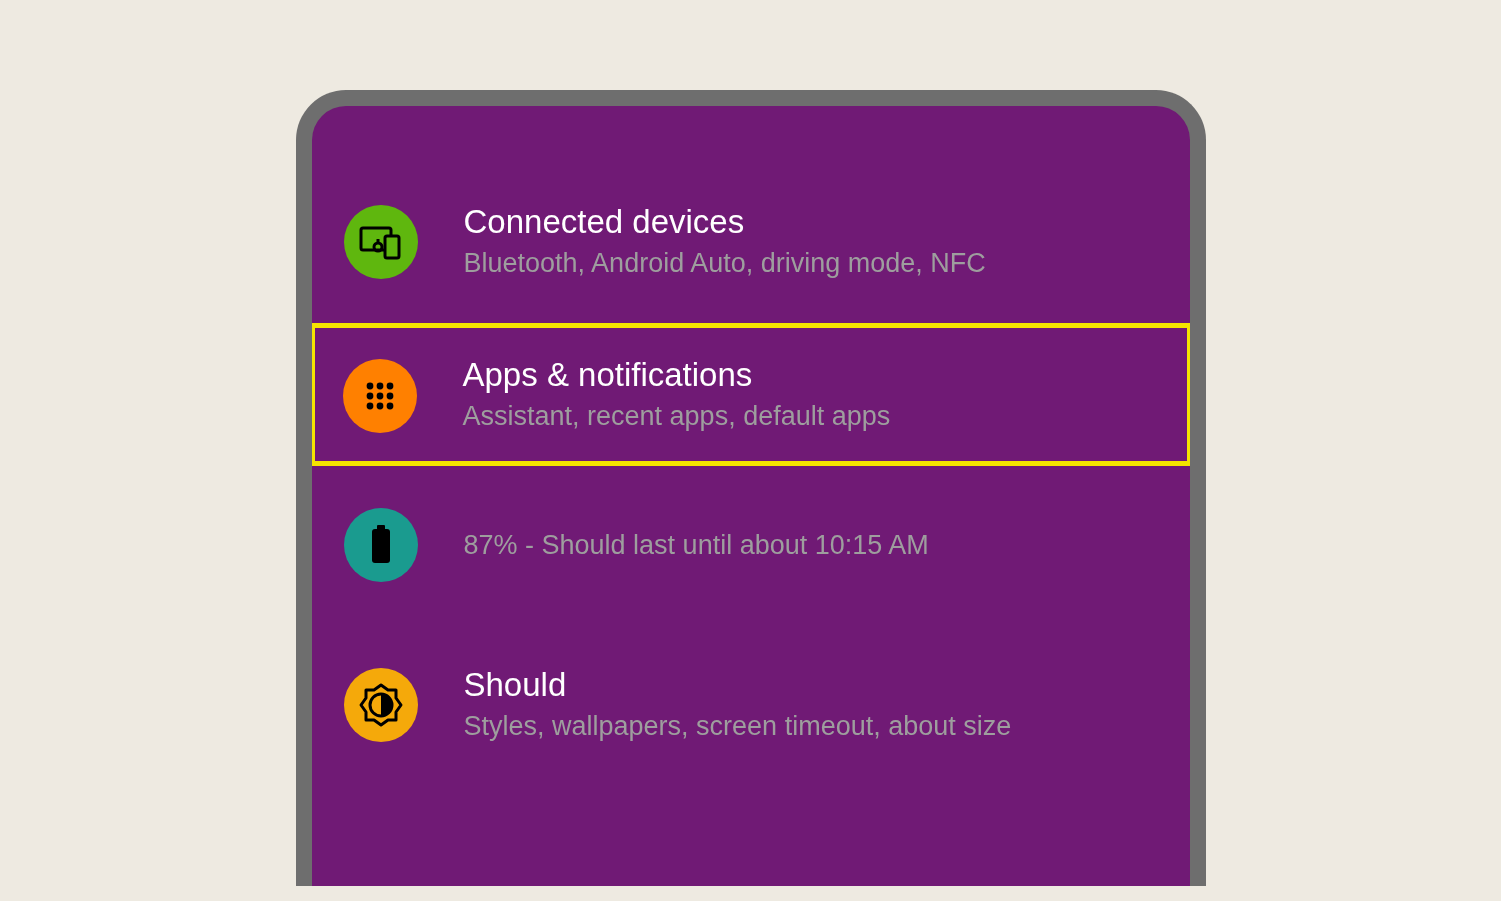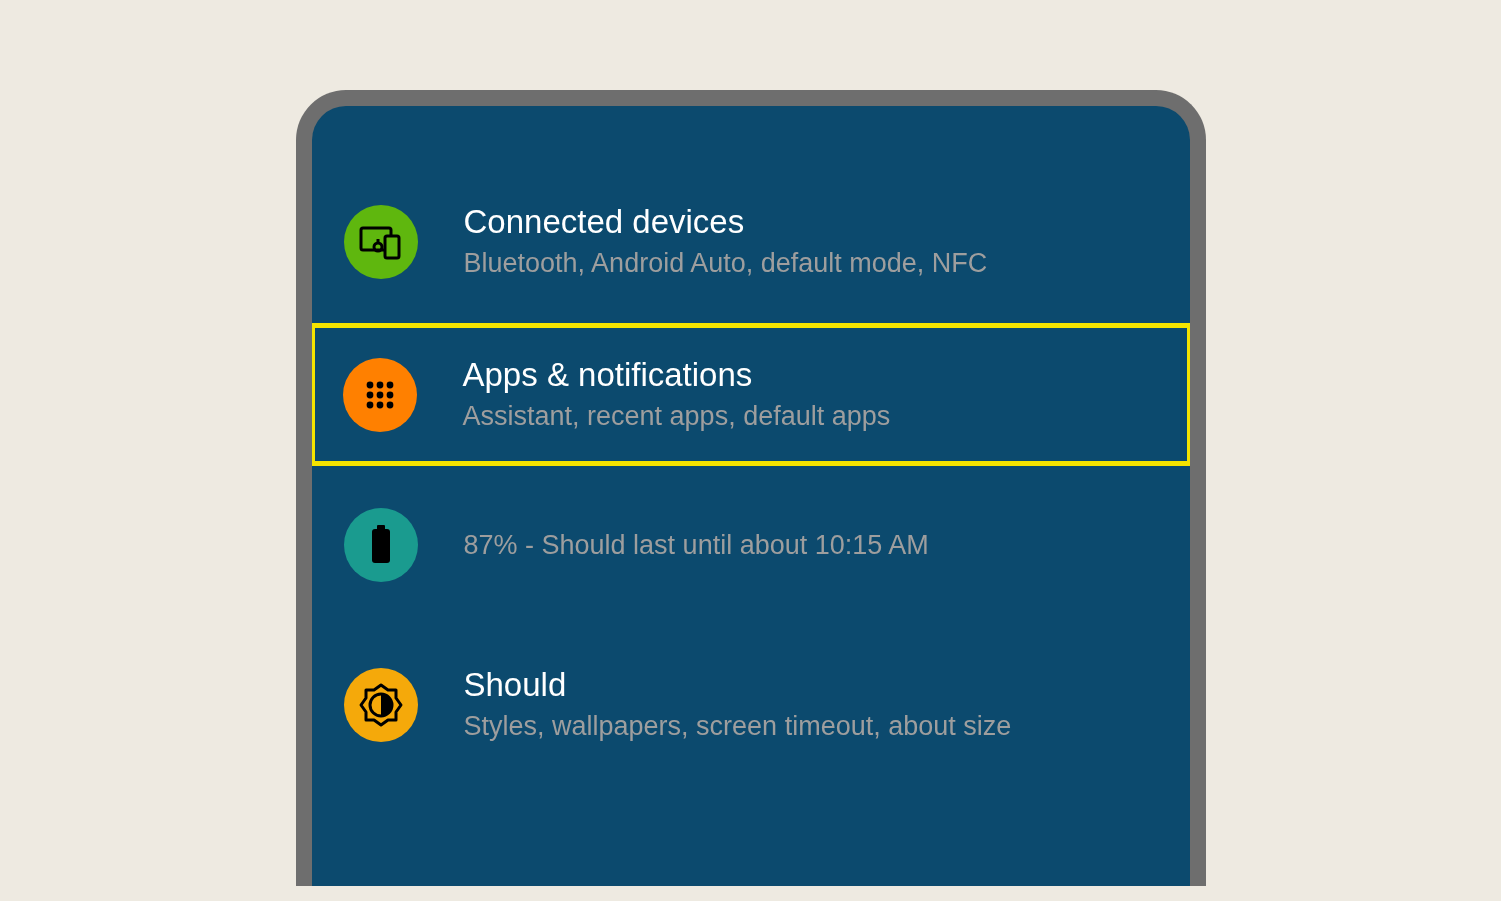--- a/index.html
+++ b/index.html
@@ -1,21 +1,21 @@
 <!DOCTYPE html>
 <html><head>
 <meta charset="utf-8">
 <style>
   html,body{margin:0;padding:0;width:1501px;height:901px;background:#eeeae1;overflow:hidden;}
   *{box-sizing:border-box;font-family:"Google Sans","Product Sans","Helvetica Neue",Arial,sans-serif;-webkit-font-smoothing:antialiased;}
   .stage{width:1501px;height:901px;display:flex;align-items:flex-start;justify-content:center;}
-  .device{width:910px;margin-top:90px;border-radius:50px 50px 0 0;background:#0c4a6e;border:16px solid #6e6e6e;border-bottom:none;padding:55px 0 100px 0;position:relative;overflow:hidden;}
+  .device{width:910px;margin-top:90px;border-radius:50px 50px 0 0;background:#701a75;border:16px solid #6e6e6e;border-bottom:none;padding:55px 0 100px 0;position:relative;overflow:hidden;}
   .list{display:flex;flex-direction:column;gap:0;}
   .row{display:flex;align-items:center;padding:38px 18px;cursor:pointer;border:4px solid transparent;border-radius:2px;}
-  .row.highlight{border:5px solid #f5e400;padding:28px 18px;margin:0 -2px;}
+  .row.highlight{border:5px solid #f5e400;padding:28px 18px;margin:0 -2px;align-items:flex-end;}
   .icon-wrap{width:74px;height:74px;border-radius:50%;flex:0 0 74px;display:flex;align-items:center;justify-content:center;margin-left:10px;margin-right:46px;}
   .texts{display:flex;flex-direction:column;gap:6px;min-width:0;}
   .title{color:#fff;font-size:33px;font-weight:400;line-height:1.15;}
   .sub{color:#9e9e9e;font-size:27px;font-weight:400;line-height:1.25;}
   .ic-connected{background:#5fb70e;}
   .ic-apps{background:#ff8000;}
   .ic-battery{background:#1a9b8f;}
   .ic-display{background:#f5a90a;}
   svg{display:block;}
 </style>
@@ -30,21 +30,21 @@
         <div class="icon-wrap ic-connected">
           <svg width="44" height="44" viewBox="0 0 44 44">
             <rect x="2" y="8" width="30" height="22" rx="2" fill="none" stroke="#000" stroke-width="3"></rect>
             <rect x="26" y="16" width="14" height="22" rx="2" fill="#5fb70e" stroke="#000" stroke-width="3"></rect>
             <circle cx="19" cy="27" r="4" fill="none" stroke="#000" stroke-width="3"></circle>
             <line x1="19" y1="22" x2="19" y2="19" stroke="#000" stroke-width="3"></line>
           </svg>
         </div>
         <div class="texts">
           <div class="title">Connected devices</div>
-          <div class="sub">Bluetooth, Android Auto, default mode, NFC</div>
+          <div class="sub">Bluetooth, Android Auto, driving mode, NFC</div>
         </div>
       </div>
 
       <div class="row highlight">
         <div class="icon-wrap ic-apps">
           <svg width="40" height="40" viewBox="0 0 40 40">
             <g fill="#000">
               <circle cx="10" cy="10" r="3.4"></circle>
                 <circle cx="20" cy="10" r="3.4"></circle>
                 <circle cx="30" cy="10" r="3.4"></circle>

